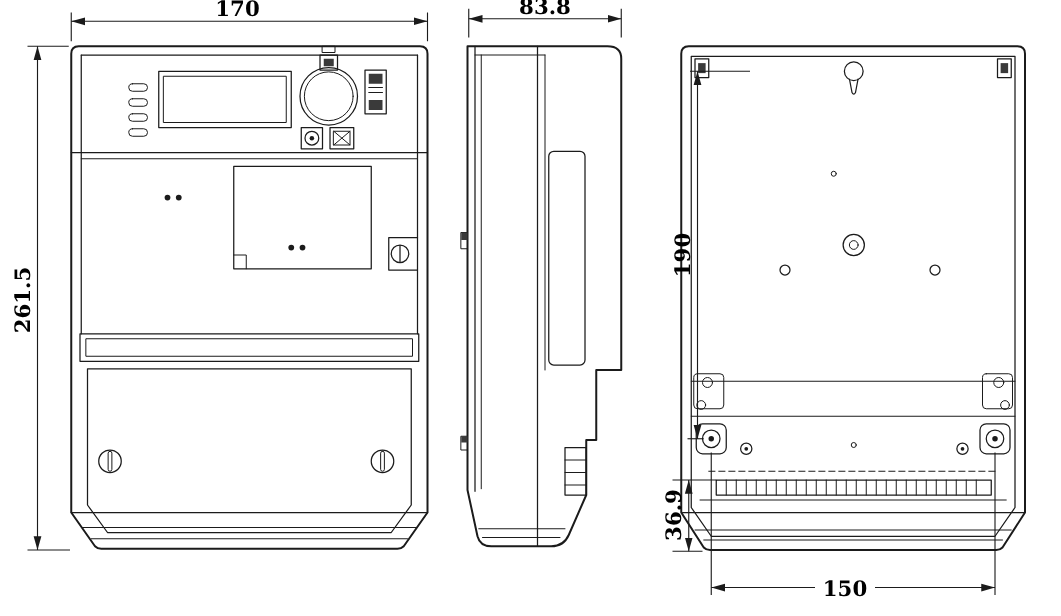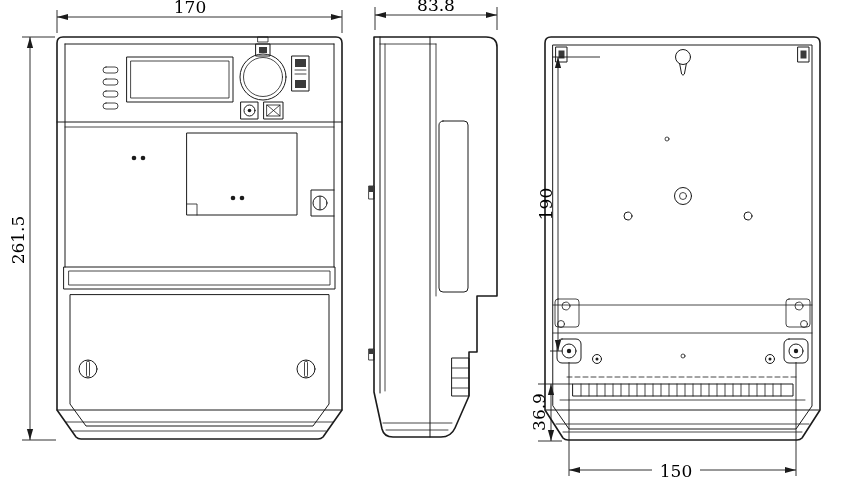--- a/index.html
+++ b/index.html
@@ -1,17 +1,17 @@
 <!DOCTYPE html>
 <html><head>
 <meta charset="utf-8">
 <title>Technical Drawing</title>
 <style>
   html,body{margin:0;padding:0;background:#ffffff;}
-  .canvas{position:relative;width:849px;height:493px;background:#ffffff;overflow:hidden;}
+  .canvas{position:relative;width:849px;height:493px;background:#ffffff;overflow:hidden;font-weight:bold;}
   svg{display:block;}
   .ln{fill:none;stroke:#1b1b1b;stroke-width:1;stroke-linecap:round;stroke-linejoin:round;}
   .outer{stroke-width:1.6;}
   .thin{stroke-width:0.8;}
   .dark{fill:#3a3a3a;stroke:none;}
   .dot{fill:#1b1b1b;stroke:none;}
   .dashed{stroke-dasharray:5 3;}
   .dim-line{fill:none;stroke:#1b1b1b;stroke-width:0.9;}
   .dim-text{font-family:"DejaVu Serif","Liberation Serif",serif;font-size:17px;fill:#000000;}
 </style>

